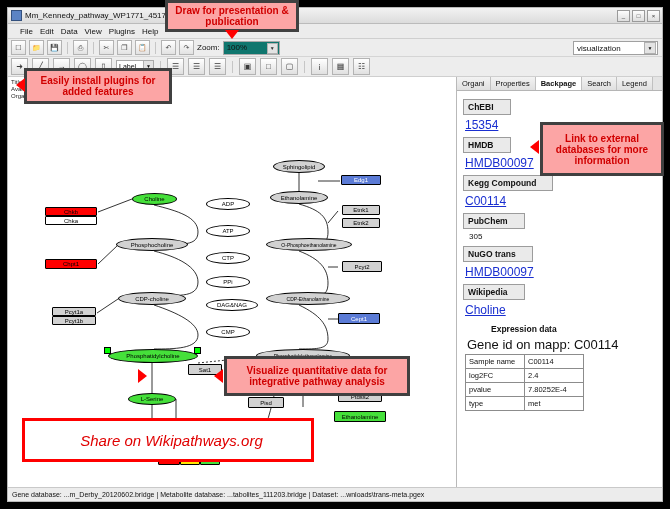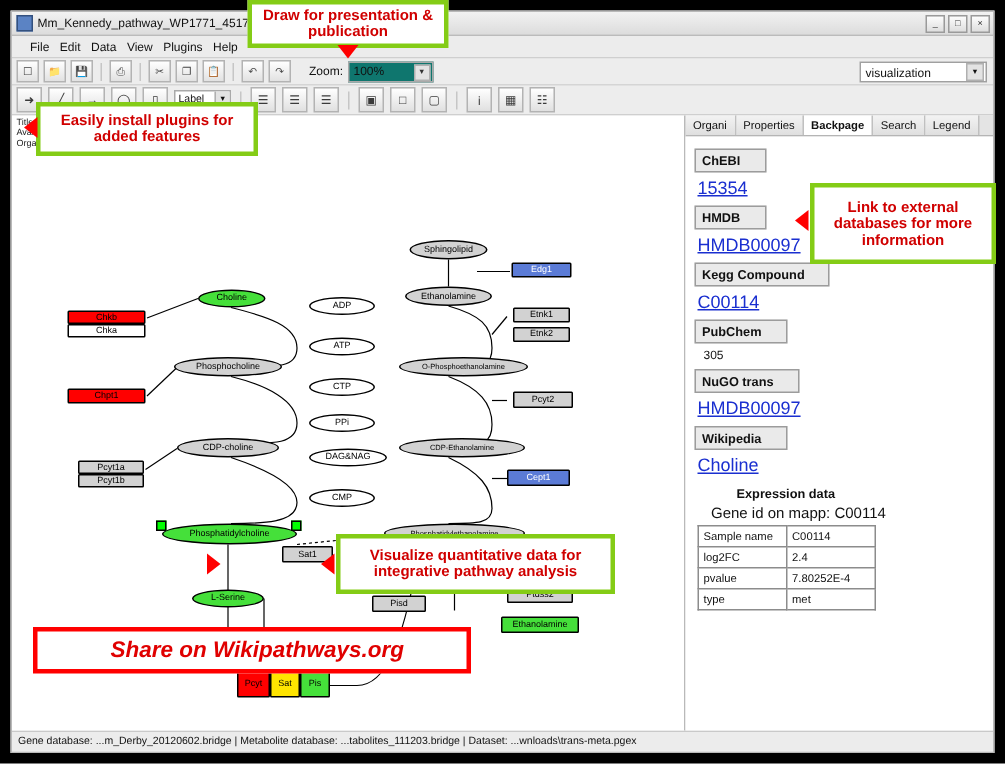--- a/index.html
+++ b/index.html
@@ -32,21 +32,21 @@
   }
   .menubar div{cursor:default;}
   
   .toolbar1{
     height:17px;background:#ededed;border-bottom:1px solid #d5d5d5;
     display:flex;align-items:center;padding-left:3px;gap:3px;position:relative;
   }
   .tbtn{width:13px;height:13px;border:1px solid #b3b3b3;background:linear-gradient(#fff,#e2e2e2);
         display:flex;align-items:center;justify-content:center;font-size:7px;color:#444;}
   .sep{width:1px;height:12px;background:#c6c6c6;margin:0 2px;}
-  .zoomlabel{font-size:8px;color:#111;margin-left:9px;}
+  .zoomlabel{font-size:8px;color:#111;margin-left:0;}
   .zoombox{
     width:52px;height:12px;border:1px solid #a9a9a9;background:#0f766e;font-size:8px;
     display:flex;align-items:center;padding-left:3px;color:#111;position:relative;
   }
   .zoombox .arrow{position:absolute;right:1px;top:1px;width:9px;height:9px;background:#e3e3e3;border:1px solid #b0b0b0;
     font-size:5px;line-height:9px;text-align:center;color:#333;}
   .viz-select{
     position:absolute;right:4px;top:2px;width:80px;height:12px;border:1px solid #a0a0a0;background:#fff;
     font-size:8px;color:#111;display:flex;align-items:center;padding-left:3px;
   }
@@ -77,21 +77,21 @@
   }
   .tab.active{background:#fff;font-weight:bold;}
   .panel-content{flex:1;background:#fff;overflow:hidden;padding:4px 6px;position:relative;}
   .sec-title{
     display:inline-block;background:#eaeaea;border:1px solid #9c9c9c;font-size:8.5px;font-weight:bold;
     color:#111;padding:2px 16px 2px 4px;margin-top:4px;
   }
   .sec-link{font-size:12px;color:#1a2fd0;text-decoration:underline;margin:3px 0 1px 2px;display:block;}
   .sec-text{font-size:8px;color:#111;margin:3px 0 1px 6px;display:block;}
   .expr-title{font-size:8.5px;font-weight:bold;color:#111;margin:7px 0 3px 2px;display:block;padding-left:26px;}
-  .gene-id{font-size:10px;color:#111;margin:0 0 2px 11px;display:block;}
+  .gene-id{font-size:13px;color:#111;margin:0 0 2px 4px;display:block;}
   table.expr{border-collapse:collapse;margin-left:2px;}
   table.expr td{border:1px solid #8c8c8c;font-size:7.5px;color:#111;padding:1px 3px;height:11px;}
   table.expr td.k{width:52px;}
   table.expr td.v{width:52px;}
   
   .statusbar{
     height:13px;background:#ececec;border-top:1px solid #c9c9c9;display:flex;align-items:center;
     font-size:7px;color:#111;padding-left:4px;gap:4px;
   }
   .statusbar .seg{border-right:0px;}
@@ -104,40 +104,40 @@
   .ell{border-radius:50%;}
   .rect{border-radius:1px;}
   .gray{background:#d2d2d2;}
   .green{background:#45e03a;}
   .red{background:#ff0000;}
   .blue{background:#5b7bd6;}
   .white{background:#ffffff;}
   .yellow{background:#ffe400;}
   
   .callout{
-    position:absolute;background:#ffffff;border:3px solid #84cc16;
+    position:absolute;background:#fca5a5;border:3px solid #404040;
     color:#d00000;font-weight:bold;text-align:center;
     display:flex;align-items:center;justify-content:center;
     box-sizing:border-box;line-height:11px;padding:2px 4px;
   }
   .arrowR{
     position:absolute;width:0;height:0;
     border-top:7px solid transparent;border-bottom:7px solid transparent;border-left:9px solid #ff0000;
   }
   .arrowL{
     position:absolute;width:0;height:0;
     border-top:7px solid transparent;border-bottom:7px solid transparent;border-right:9px solid #ff0000;
   }
   .arrowD{
     position:absolute;width:0;height:0;
     border-left:7px solid transparent;border-right:7px solid transparent;border-top:9px solid #ff0000;
   }
   .share{
-    position:absolute;left:22px;top:418px;width:292px;height:31px;background:#fff;border:3px solid #ff0000;
-    color:#e00000;font-style:italic;font-weight:bold;font-size:15px;
+    position:absolute;left:22px;top:418px;width:292px;height:44px;background:#fff;border:3px solid #ff0000;
+    color:#e00000;font-style:italic;font-weight:normal;font-size:15px;
     display:flex;align-items:center;justify-content:center;box-sizing:border-box;padding-left:7px;
   }
 </style>
 </head>
 <body>
 
 <div class="app">
 
   <div class="titlebar">
     <div class="t-icon"></div>

